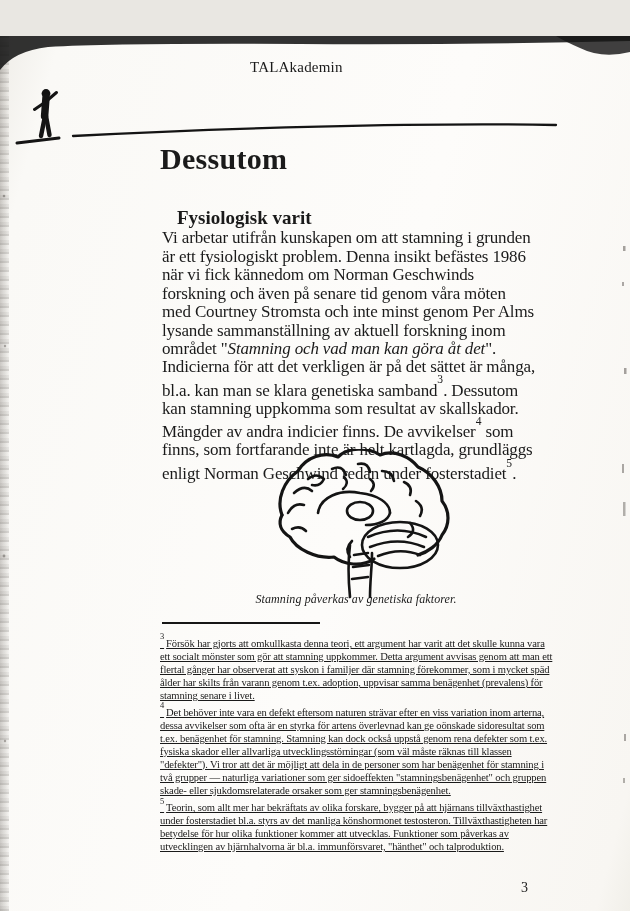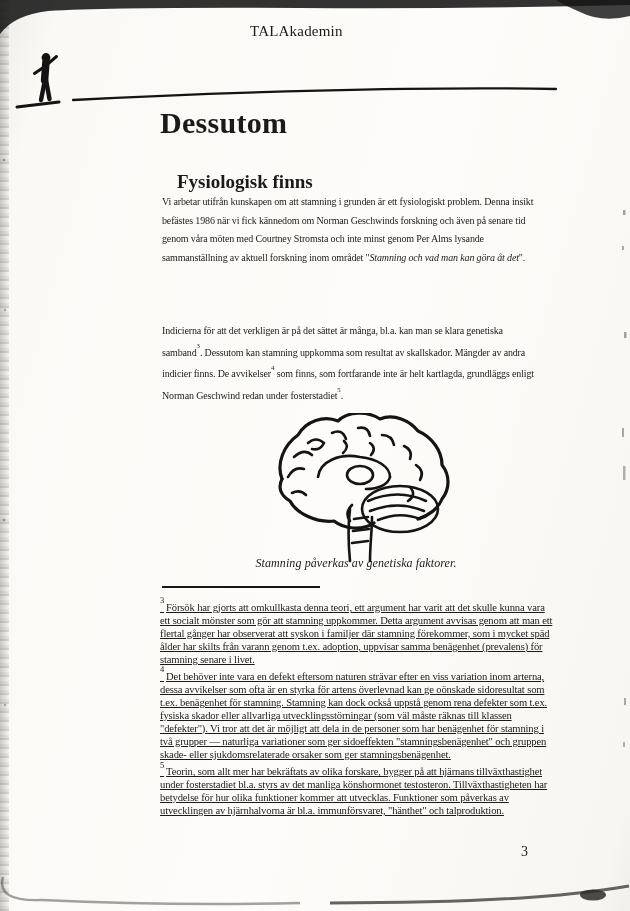--- a/index.html
+++ b/index.html
@@ -5,20 +5,21 @@
   html,body{margin:0;padding:0;}
   body{
     width:630px;height:911px;position:relative;overflow:hidden;
     background:#e9e7e2;
     font-family:"Liberation Serif", serif;
     color:#1a1a1a;
   }
   .page{
     position:absolute;inset:0;
     background:linear-gradient(105deg,#efede8 0%,#faf9f6 7%,#fdfcfa 55%,#f8f6f2 96%,#f1efe9 100%);
+    margin-top:36px;
   }
   .edge-left{
     position:absolute;left:0;top:0;width:9px;height:911px;pointer-events:none;
     background:
       repeating-linear-gradient(180deg, rgba(85,80,74,.28) 0 2px, rgba(190,185,178,.12) 2px 6px, rgba(120,114,108,.18) 6px 9px),
       linear-gradient(90deg, rgba(70,64,58,.35), rgba(70,64,58,0));
     opacity:.75;
   }
   .artifacts{position:absolute;left:0;top:0;pointer-events:none;}
   .institution{
@@ -30,21 +31,21 @@
   h1.title{
     position:absolute;left:160px;top:106px;margin:0;
     font-size:30px;font-weight:bold;letter-spacing:.3px;
   }
   h2.section{
     position:absolute;left:177px;top:171px;margin:0;
     font-size:19px;font-weight:bold;
   }
   .para{
     position:absolute;left:162px;margin:0;
-    font-size:10px;line-height:18.5px;letter-spacing:-0.15px;
+    font-size:17px;line-height:18.5px;letter-spacing:-0.15px;
     text-align:left;
   }
   .p1{top:193px;width:372px;}
   .p2{top:322px;width:380px;}
   .booktitle{font-style:italic;}
   sup.fnref{font-size:.68em;position:relative;top:-.45em;letter-spacing:0;}
   .figure{position:absolute;left:248px;top:413px;}
   .caption{
     position:absolute;left:160px;top:556px;width:392px;margin:0;
     font-style:italic;font-size:12px;text-align:center;letter-spacing:.1px;
@@ -82,21 +83,21 @@
     <path d="M13 28 L16.5 47" class="ink" stroke-width="4.4"></path>
   </svg>
 
   <svg class="h-rule" width="630" height="120" viewBox="0 0 630 120">
     <path d="M17 107 L59 102" class="ink" stroke-width="3"></path>
     <path d="M73 100 C 220 92 420 86.5 556 89" class="ink" stroke-width="2.3"></path>
   </svg>
 
   <h1 class="title">Dessutom</h1>
 
-  <h2 class="section">Fysiologisk finns</h2>
+  <h2 class="section">Fysiologisk varit</h2>
 
   <p class="para p1"><span>Vi arbetar utifrån kunskapen om att stamning i grunden är ett fysiologiskt problem. Denna insikt befästes 1986 när vi fick kännedom om Norman Geschwinds forskning och även på senare tid genom våra möten med Courtney Stromsta och inte minst genom Per Alms lysande sammanställning av aktuell forskning inom området "</span><span class="booktitle">Stamning och vad man kan göra åt det</span><span>".</span></p>
 
   <p class="para p2"><span>Indicierna för att det verkligen är på det sättet är många, bl.a. kan man se klara genetiska samband</span><sup class="fnref">3</sup><span>. Dessutom kan stamning uppkomma som resultat av skallskador. Mängder av andra indicier finns. De avvikelser</span><sup class="fnref">4</sup><span> som finns, som fortfarande inte är helt kartlagda, grundläggs enligt Norman Geschwind redan under fosterstadiet</span><sup class="fnref">5</sup><span>.</span></p>
 
   <svg class="figure" width="230" height="150" viewBox="0 0 230 150">
     <g class="ink" stroke-width="3.2">
       <path d="M34 66 C 28 50 36 32 50 22 C 58 8 76 2 90 8 C 100 -2 120 -2 132 6 C 146 0 162 8 170 18 C 184 24 194 38 194 52 C 202 62 202 76 194 86 C 190 96 180 103 170 106"></path>
       <path d="M126 110 C 114 118 96 116 86 108 C 68 110 48 100 42 88 C 32 82 30 74 34 66"></path>
     </g>

